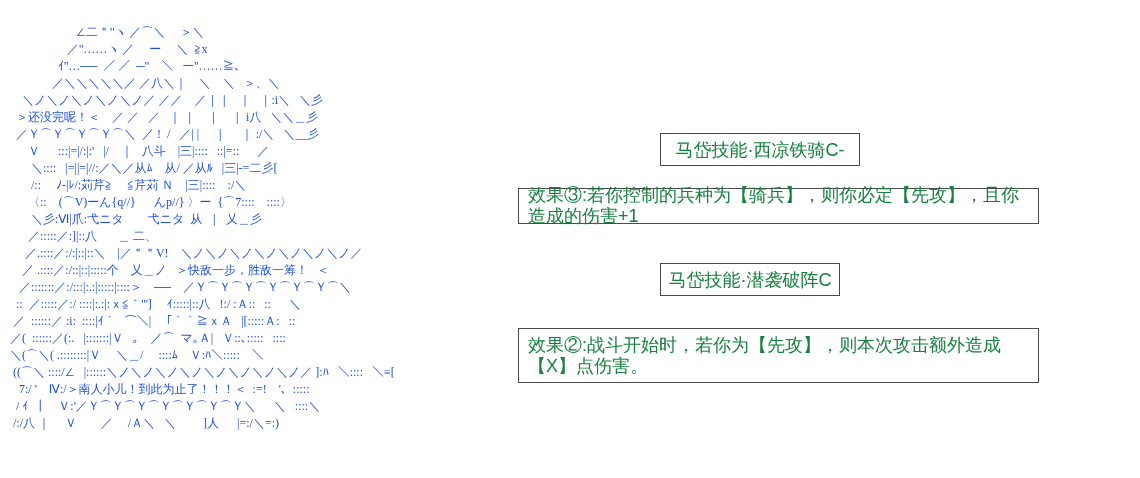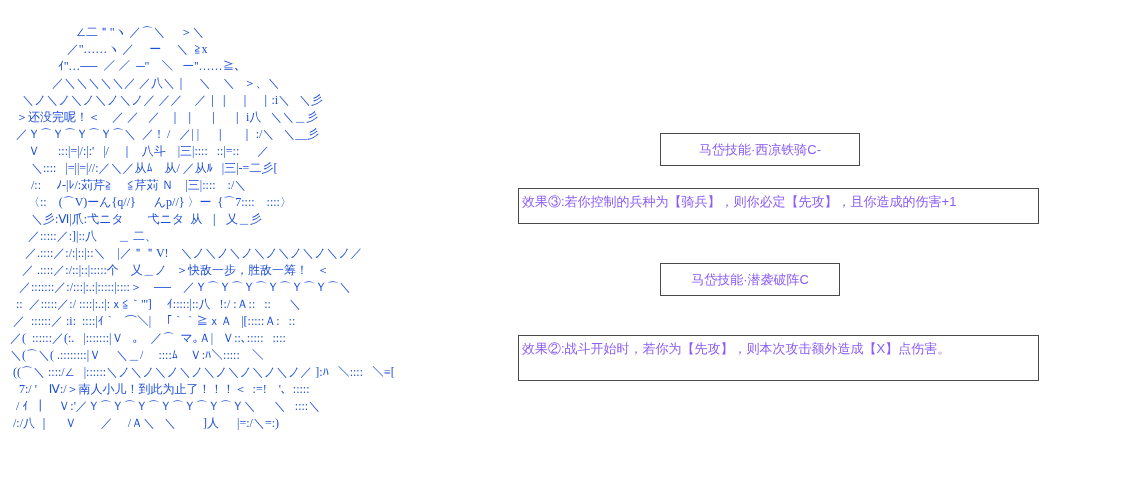--- a/index.html
+++ b/index.html
@@ -21,42 +21,42 @@
     font-size:12px;
     line-height:17px;
     color:#1d4ed8;
     white-space:pre;
     letter-spacing:0;
   }
   
   .box{
     position:absolute;
     border:1px solid #4a4a4a;
-    color:#8b5cf6;
+    color:#15803d;
     background:#fff;
     box-sizing:border-box;
-    font-size:13px;
+    font-size:18px;
   }
   .box.skill{
     display:flex;
     align-items:center;
     justify-content:center;
     text-align:center;
   }
   .box.effect{
     display:flex;
     flex-direction:column;
-    justify-content:flex-start;
-    padding:2px 3px;
+    justify-content:center;
+    padding:2px 9px;
     line-height:21px;
   }
   #skill1{ left:660px; top:133px; width:200px; height:33px; }
   #effect3{ left:518px; top:188px; width:521px; height:36px; }
   #skill2{ left:660px; top:263px; width:180px; height:33px; }
-  #effect2{ left:518px; top:335px; width:521px; height:46px; }
+  #effect2{ left:518px; top:328px; width:521px; height:55px; }
 </style>
 </head>
 <body>
 
 <div class="stage">
 
   <pre class="aa">                      ∠二＂''ヽ ／⌒＼     ＞＼
                    ／''……ヽ ／     ー     ＼  ≧x
                 ｲ''…──  ／ ／  ─''    ＼   ー''……≧、
               ／＼＼＼＼＼／ ／八＼｜    ＼    ＼   ＞、＼

